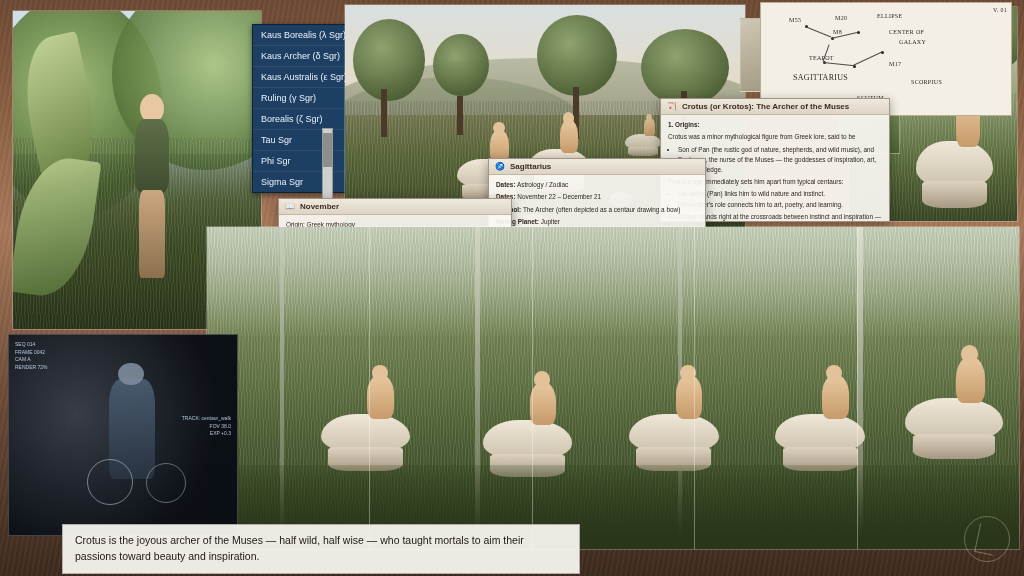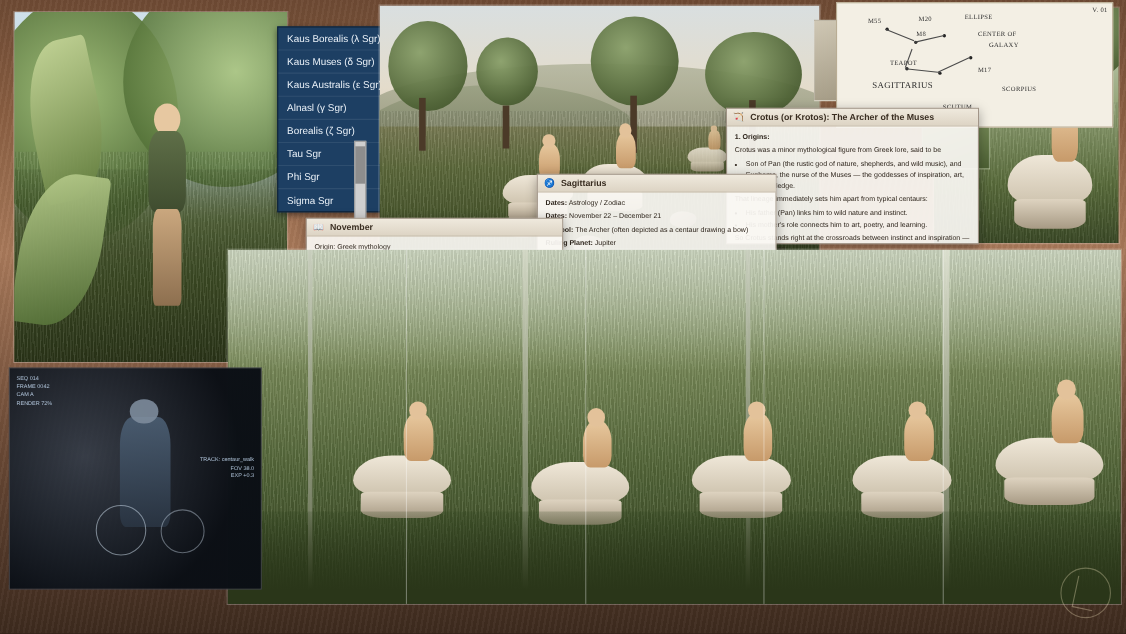--- a/index.html
+++ b/index.html
@@ -112,23 +112,23 @@
         <div style="position:absolute;left:22%;top:14%;width:56%;height:40%;border-radius:30% 30% 20% 20%;
              background:linear-gradient(180deg,#5f6f48,#3f4c2f);"></div>
         <div style="position:absolute;left:28%;top:52%;width:44%;height:48%;
              background:linear-gradient(180deg,#caa77e,#8d6f4f);border-radius:18% 18% 10% 10%;"></div>
       </div>
     </div>
   </div>
 
   <div class="menu" style="left:252px;top:24px;width:98px;">
     <div class="menu-item">Kaus Borealis (λ Sgr)</div>
-    <div class="menu-item">Kaus Muses (δ Sgr)</div>
+    <div class="menu-item">Kaus Archer (δ Sgr)</div>
     <div class="menu-item">Kaus Australis (ε Sgr)</div>
-    <div class="menu-item">Alnasl (γ Sgr)</div>
+    <div class="menu-item">Ruling (γ Sgr)</div>
     <div class="menu-item">Borealis (ζ Sgr)</div>
     <div class="menu-item">Tau Sgr</div>
     <div class="menu-item">Phi Sgr</div>
     <div class="menu-item">Sigma Sgr</div>
   </div>
   <div class="vscroll" style="left:322px;top:128px;height:76px;">
     <div class="vthumb" style="top:4px;height:34px;"></div>
   </div>
 
   <div class="img" style="left:344px;top:4px;width:400px;height:240px;">
@@ -354,15 +354,18 @@
       <div>CAM A</div>
       <div>RENDER 72%</div>
     </div>
     <div class="hud" style="right:6px;top:40%;text-align:right;">
       <div>TRACK: centaur_walk</div>
       <div>FOV 38.0</div>
       <div>EXP +0.3</div>
     </div>
   </div>
 
+  <div class="caption" style="left:62px;top:524px;width:492px;">
+    <span>Crotus is the joyous archer of the Muses — half wild, half wise — who taught mortals to aim their passions toward beauty and inspiration.</span>
+  </div>
 
   <div class="watermark"></div>
 </div>
 
 </body></html>

